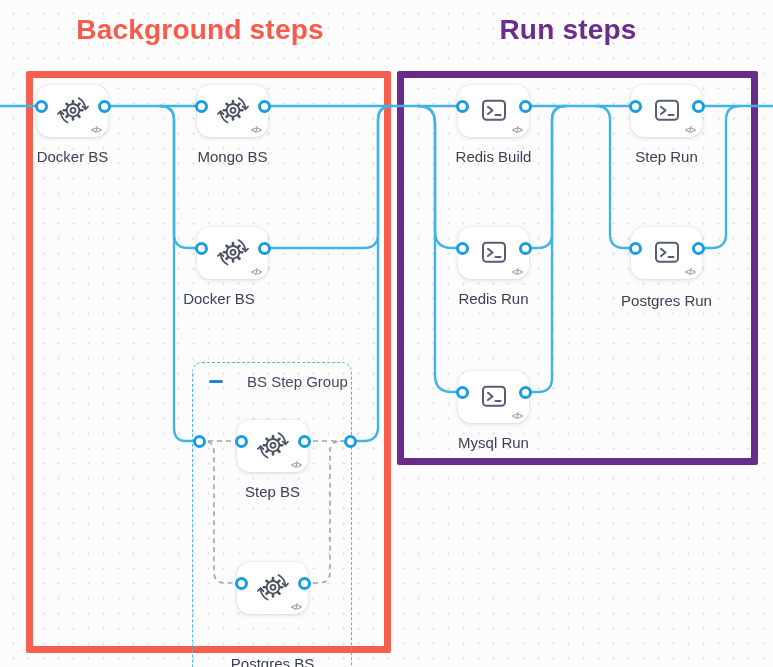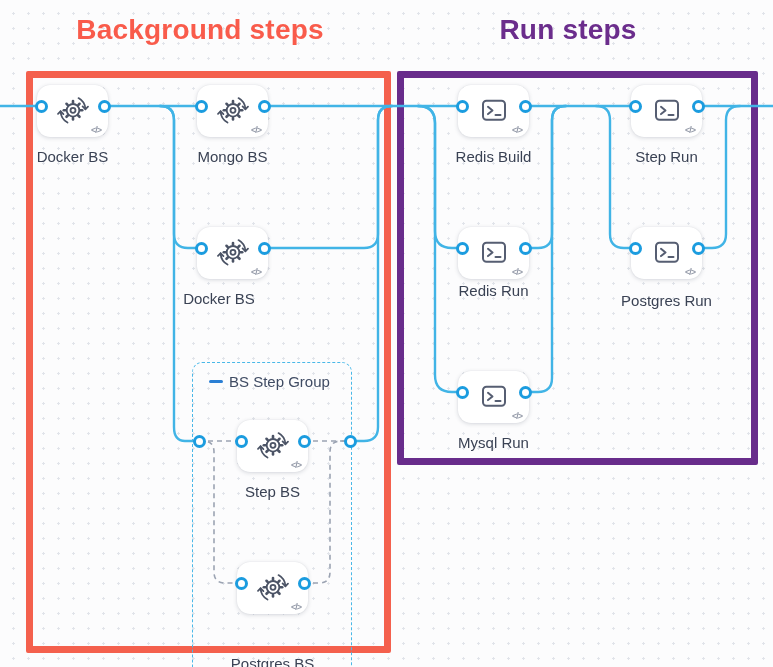--- a/index.html
+++ b/index.html
@@ -11,21 +11,21 @@
     background-image:radial-gradient(circle, #e1e4ea 1.1px, transparent 1.4px);
     background-size:15px 15px;background-position:6px 6px;
   }
   .title{position:absolute;top:14px;font-size:28px;font-weight:800;letter-spacing:.2px;white-space:nowrap;transform:translateX(-50%);}
   .title.bg{left:200px;color:#f95b4b;}
   .title.run{left:568px;color:#6b2d8c;}
   .annot{position:absolute;background:transparent;}
   .annot.red{left:26px;top:71px;width:365px;height:582px;border:7px solid #f4604d;border-radius:2px;}
   .annot.purple{left:397px;top:71px;width:361px;height:394px;border:7px solid #682c8b;border-radius:2px;}
   .group-box{position:absolute;left:192px;top:362px;width:160px;height:330px;border:1.6px dashed #49b8e8;border-radius:10px;}
-  .group-header{position:absolute;left:16px;top:10px;display:flex;align-items:center;gap:6px;}
+  .group-header{position:absolute;left:16px;top:10px;display:flex;align-items:center;gap:24px;}
   .group-dash{display:inline-block;width:14px;height:3.5px;border-radius:2px;background:#2b7fd4;cursor:pointer;}
   .group-label{font-size:15px;color:#3f4b63;font-weight:500;white-space:nowrap;}
   #wires{position:absolute;left:0;top:0;}
   .card{
     position:absolute;width:71px;height:52px;background:#ffffff;border-radius:13px;
     box-shadow:0 1px 4px rgba(45,55,80,.18), 0 0 1px rgba(45,55,80,.12);
   }
   .card .icon{position:absolute;left:50%;top:50%;transform:translate(-50%,-52%);line-height:0;}
   .card .badge{position:absolute;right:7px;bottom:2px;font-size:9px;color:#959ba9;letter-spacing:-1px;font-weight:700;}
   .port{
@@ -235,21 +235,21 @@
             <g stroke="#565e72" stroke-width="2" stroke-linecap="round" stroke-linejoin="round">
               <rect x="7" y="8.5" width="22" height="19" rx="3.5"></rect>
               <path d="M12 14.5 L16.5 18.2 L12 21.8"></path>
               <line x1="19.5" y1="22.6" x2="24.5" y2="22.6"></line>
             </g>
           </svg></span>
         <span class="badge">&lt;/&gt;</span>
       </div>
       <div class="port" style="left: 455.5px; top: 241.5px;"></div>
       <div class="port" style="left: 518.5px; top: 241.5px;"></div>
-      <div class="nlabel" style="left: 493.5px; top: 282px;">Redis Run</div>
+      <div class="nlabel" style="left: 493.5px; top: 290px;">Redis Run</div>
       <div class="card" style="left: 631px; top: 227px;">
         <span class="icon"><svg width="36" height="36" viewBox="0 0 36 36" fill="none">
             <g stroke="#565e72" stroke-width="2" stroke-linecap="round" stroke-linejoin="round">
               <rect x="7" y="8.5" width="22" height="19" rx="3.5"></rect>
               <path d="M12 14.5 L16.5 18.2 L12 21.8"></path>
               <line x1="19.5" y1="22.6" x2="24.5" y2="22.6"></line>
             </g>
           </svg></span>
         <span class="badge">&lt;/&gt;</span>
       </div>

